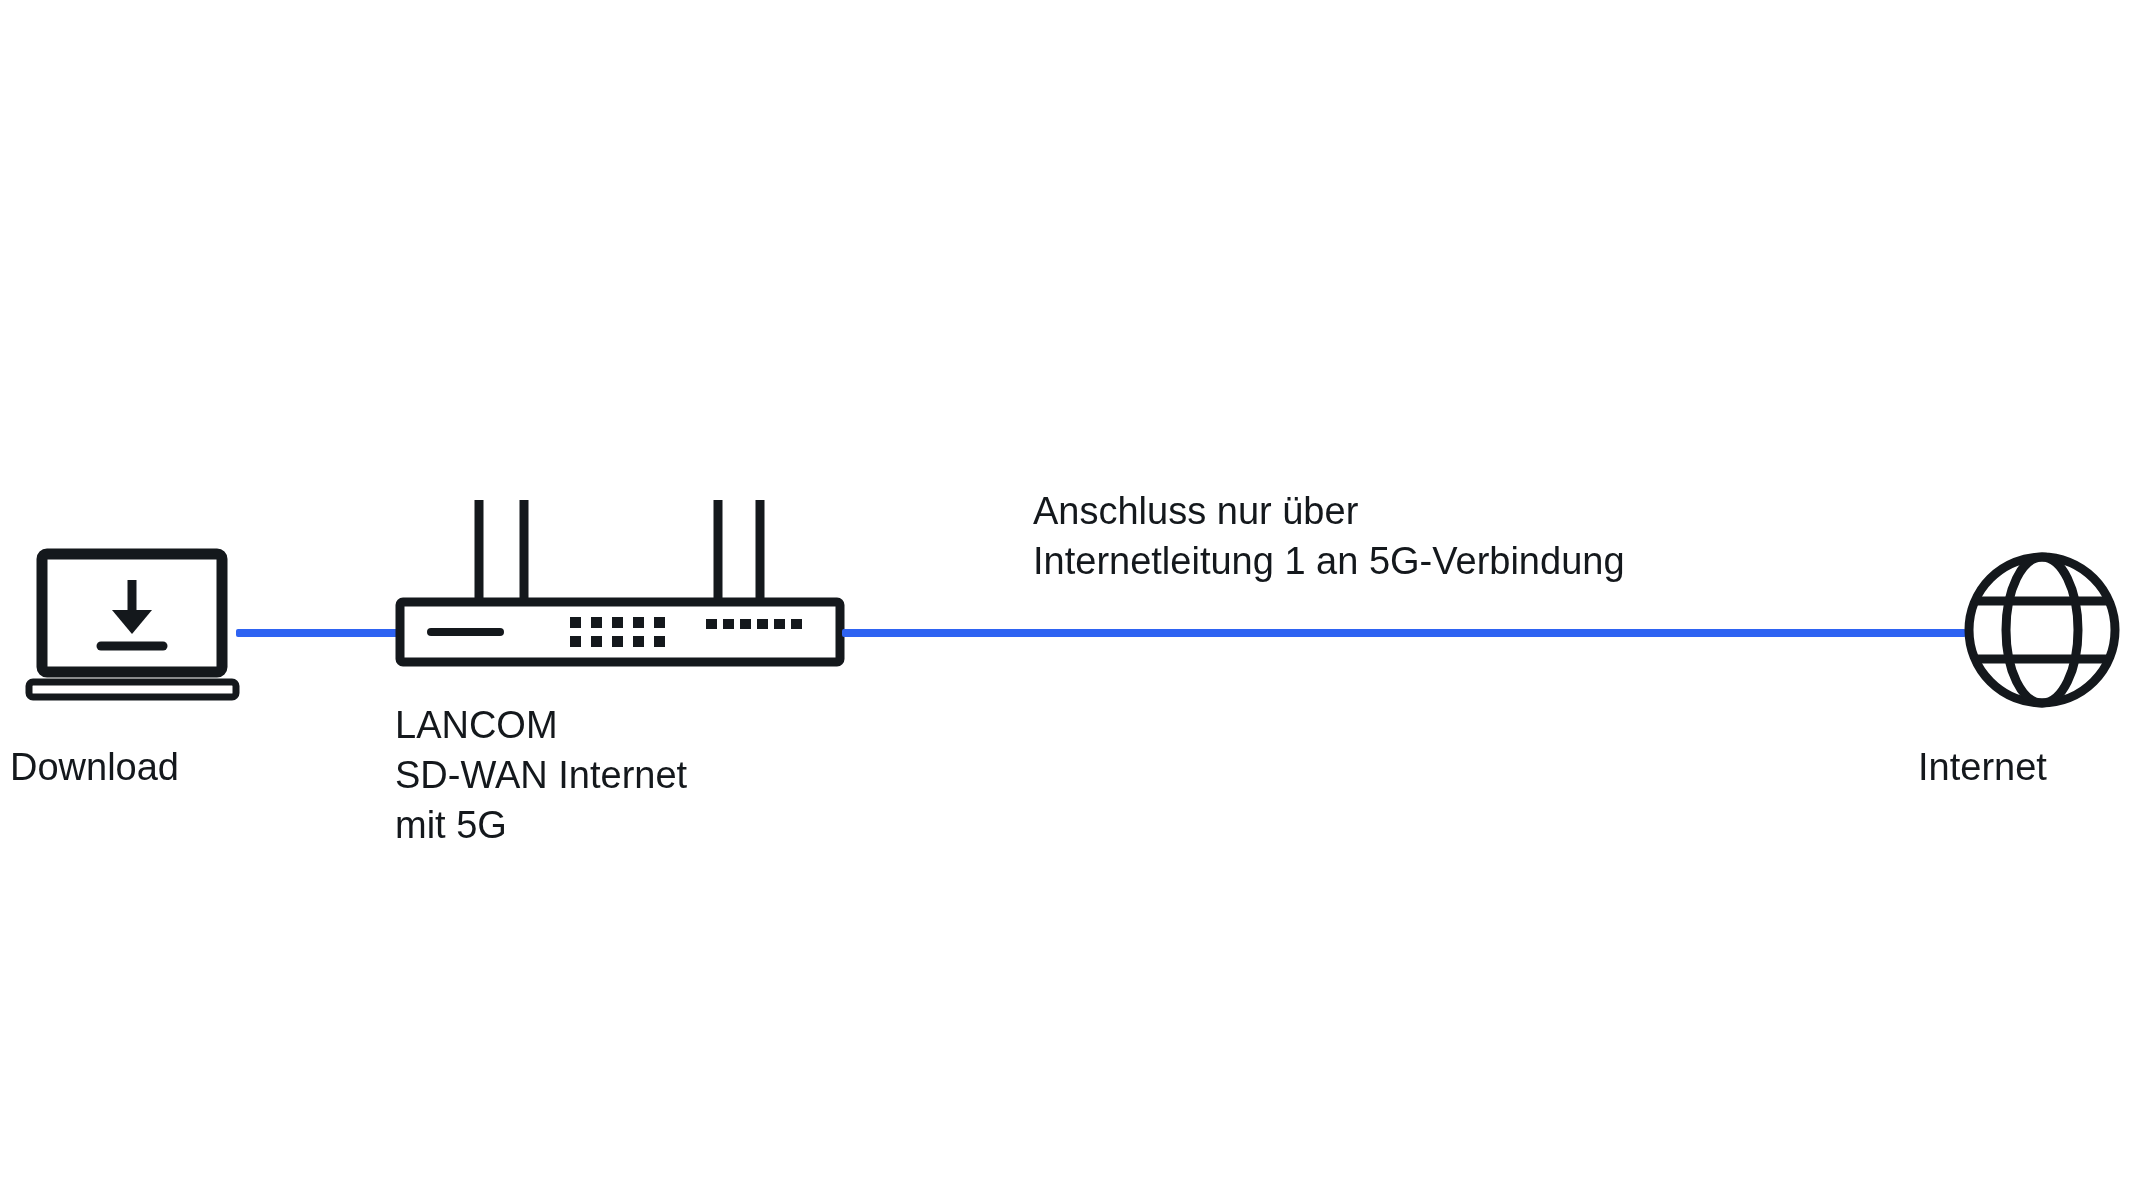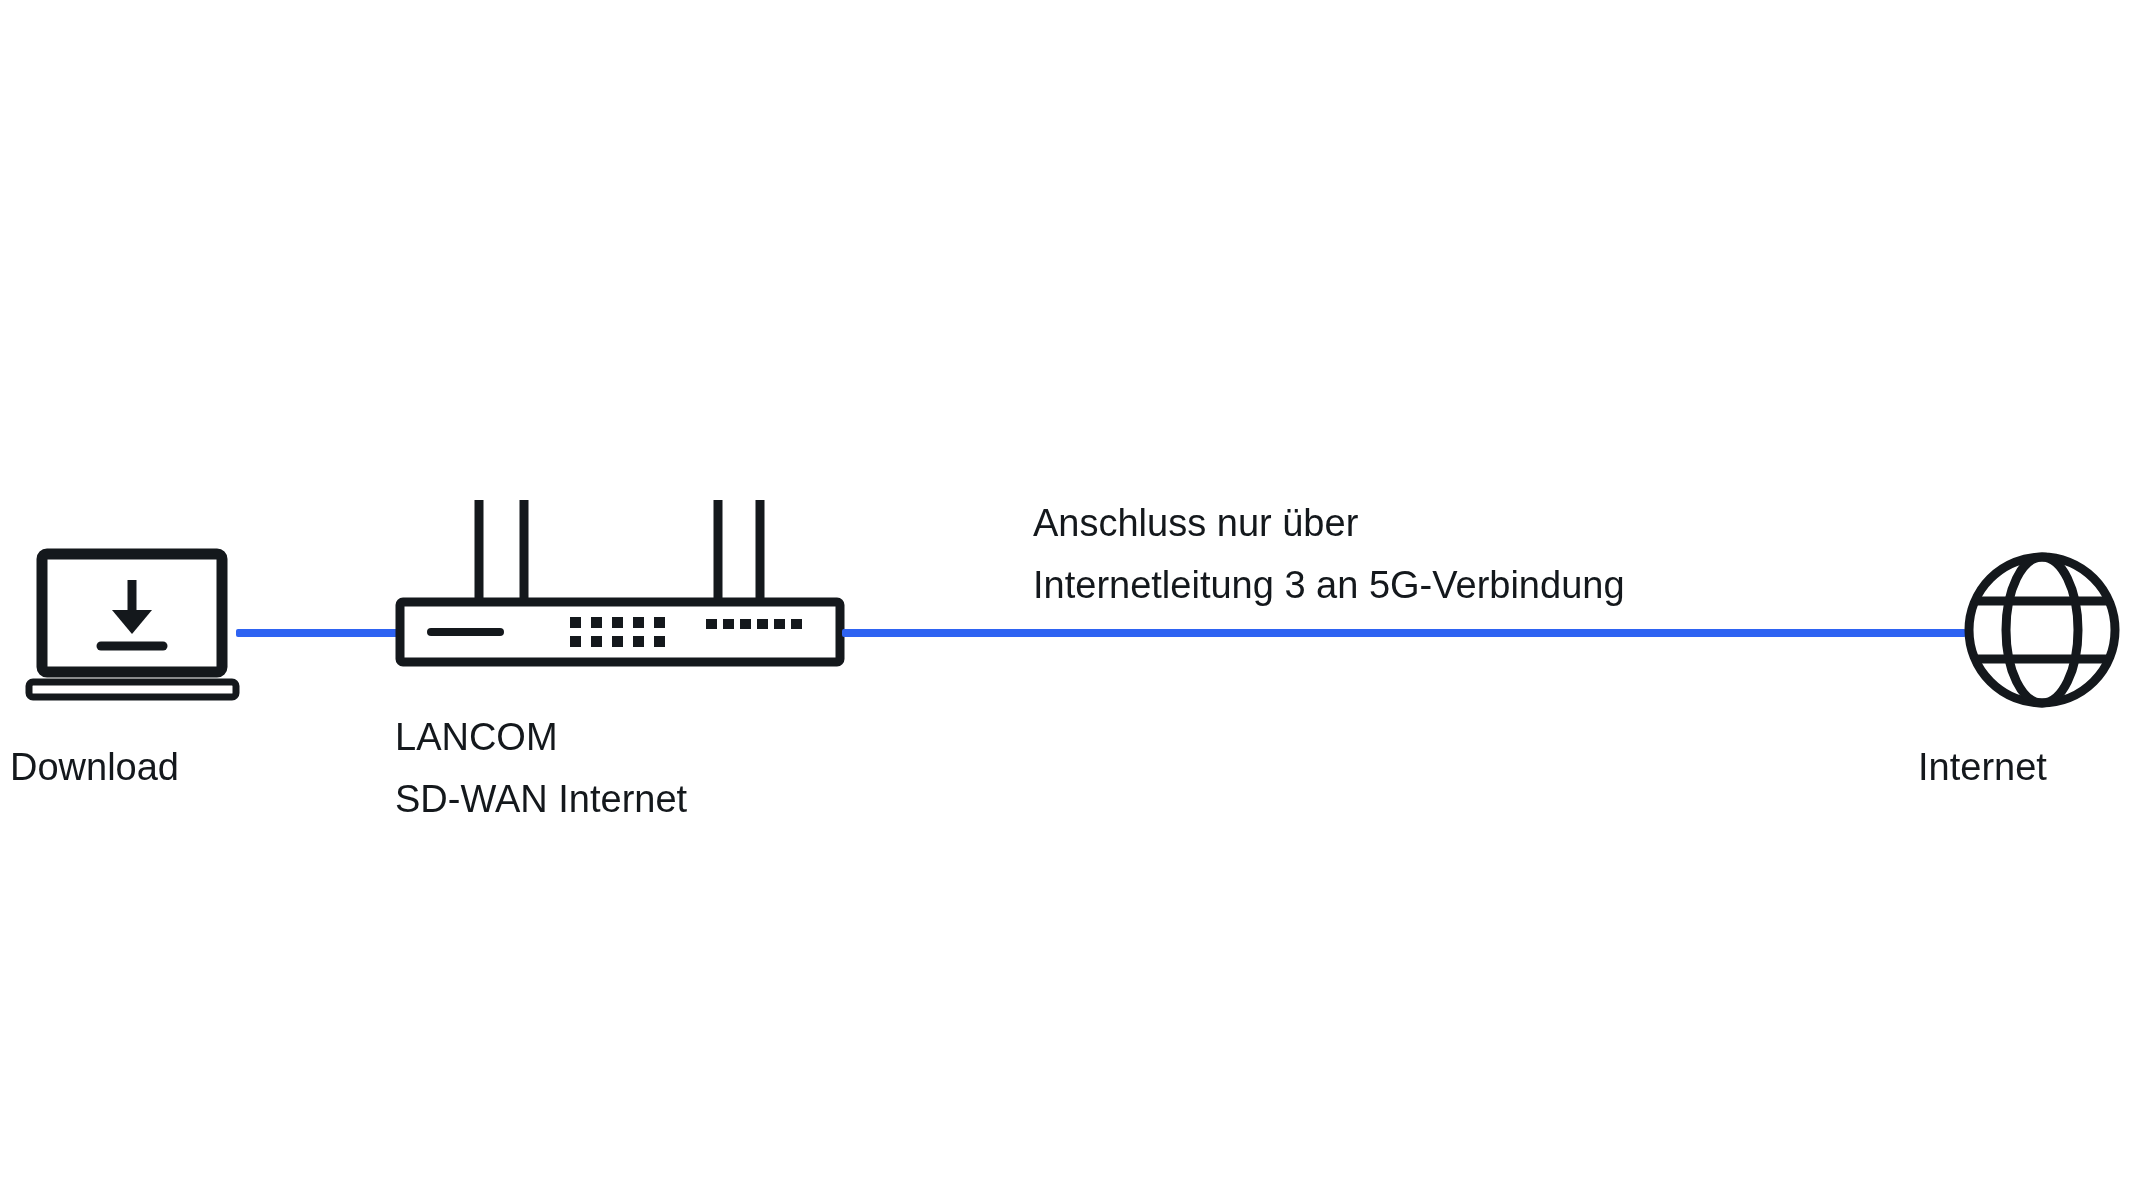--- a/index.html
+++ b/index.html
@@ -38,21 +38,21 @@
     position:absolute;
     font-size:38px;
     line-height:50px;
     color:var(--ink);
     text-align:left;
     white-space:nowrap;
   }
   .download-label{left:10px;width:240px;top:742px;}
   .gateway-label{left:395px;width:450px;top:700px;}
   .internet-label{left:1918px;width:240px;top:742px;}
-  .gateway-label span,.annotation span{display:block;margin-top:12px;}
+  .gateway-label span,.annotation span{display:block;}
   .annotation{
     position:absolute;
     left:1033px;
     top:486px;
     font-size:38px;
     line-height:50px;
     color:var(--ink);
     text-align:left;
     white-space:nowrap;
   }
@@ -99,25 +99,26 @@
       <rect x="328" y="127" width="11" height="10" fill="currentColor"></rect>
       <rect x="345" y="127" width="11" height="10" fill="currentColor"></rect>
       <rect x="362" y="127" width="11" height="10" fill="currentColor"></rect>
       <rect x="379" y="127" width="11" height="10" fill="currentColor"></rect>
       <rect x="396" y="127" width="11" height="10" fill="currentColor"></rect>
     </svg>
   </div>
   <div class="label gateway-label">
     <span>LANCOM</span>
     <span>SD-WAN Internet</span>
+    <span>mit 5G</span>
   </div>
 
   <div class="annotation">
     <span>Anschluss nur über</span>
-    <span>Internetleitung 3 an 5G-Verbindung</span>
+    <span>Internetleitung 1 an 5G-Verbindung</span>
   </div>
 
   <div class="conn line2"></div>
 
   <div class="node globe">
     <svg width="164" height="164" viewBox="0 0 164 164" aria-hidden="true">
       <circle cx="82" cy="82" r="73" fill="none" stroke="currentColor" stroke-width="9"></circle>
       <ellipse cx="82" cy="82" rx="36" ry="73" fill="none" stroke="currentColor" stroke-width="9"></ellipse>
       <line x1="15" y1="53" x2="149" y2="53" stroke="currentColor" stroke-width="9"></line>
       <line x1="15" y1="111" x2="149" y2="111" stroke="currentColor" stroke-width="9"></line>

